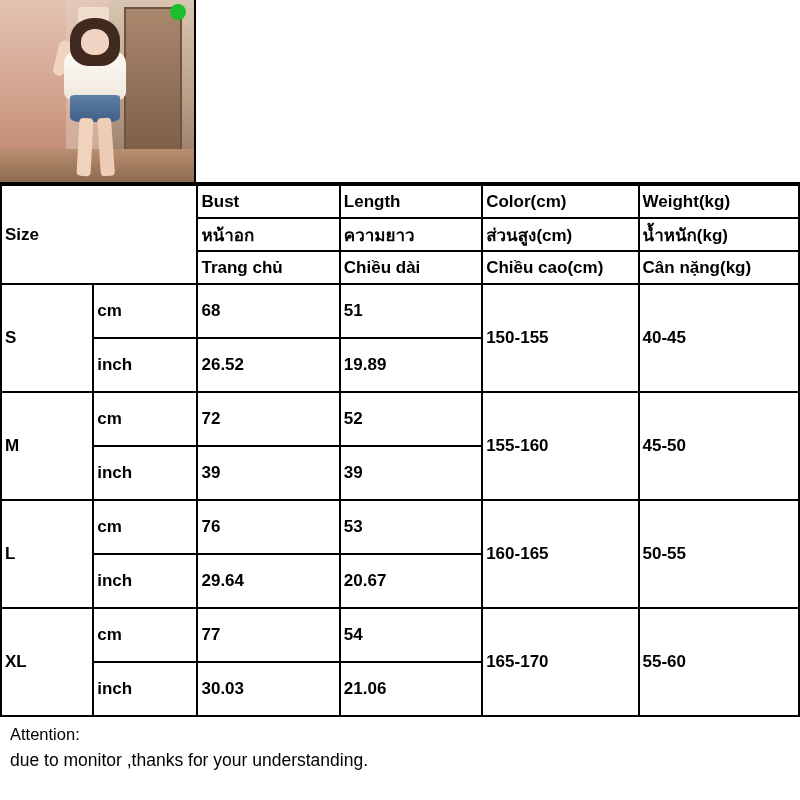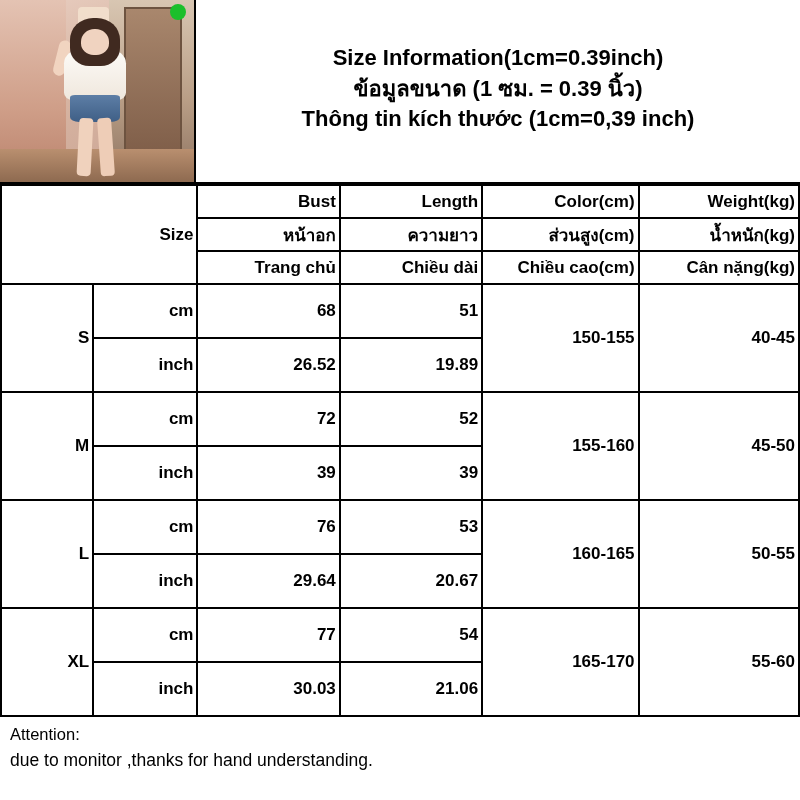--- a/index.html
+++ b/index.html
@@ -116,21 +116,21 @@
   }
 
   
   table.size-table {
     border-collapse: collapse;
     width: 800px;
     table-layout: fixed;
   }
   table.size-table td {
     border: 2px solid #000;
-    text-align: right;
+    text-align: left;
     vertical-align: middle;
     font-size: 17px;
     font-weight: bold;
     padding: 2px 3px;
     box-sizing: border-box;
   }
 
   .col-size  { width: 92px; }
   .col-unit  { width: 104px; }
   .col-bust  { width: 142px; }
@@ -175,25 +175,20 @@
       <div class="arm"></div>
       <div class="model-top"></div>
       <div class="model-shorts"></div>
       <div class="model-legL"></div>
       <div class="model-legR"></div>
       <div class="model-hair"></div>
       <div class="model-face"></div>
       <div class="green-dot"></div>
     </div>
 
-    <div class="title-block">
-      <div class="line">Size Information(1cm=0.39inch)</div>
-      <div class="line">ข้อมูลขนาด (1 ซม. = 0.39 นิ้ว)</div>
-      <div class="line">Thông tin kích thước (1cm=0,39 inch)</div>
-    </div>
   </div>
 
   <table class="size-table">
     <colgroup>
       <col class="col-size">
         <col class="col-unit">
         <col class="col-bust">
       <col class="col-len">
         <col class="col-h">
         <col class="col-w">
@@ -275,16 +270,16 @@
       <tr class="body-row">
         <td>inch</td>
         <td>30.03</td>
         <td>21.06</td>
       </tr>
     </tbody>
   </table>
 
   <div class="attention">
     <p class="head">Attention:</p>
-    <p>due to monitor ,thanks for hand understanding.</p>
+    <p>due to monitor ,thanks for your understanding.</p>
   </div>
 
 </div>
 
 </body></html>

